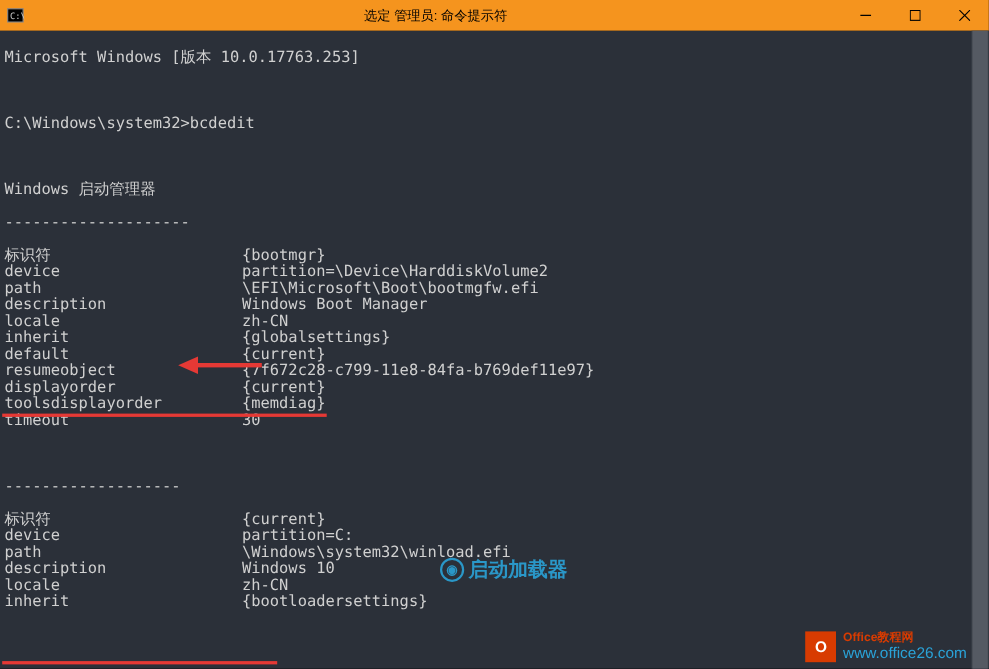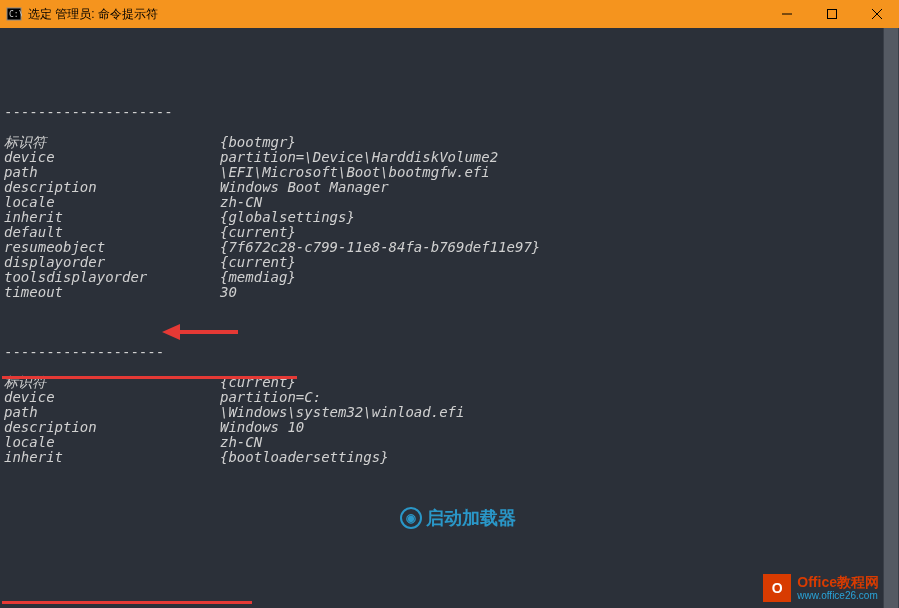--- a/index.html
+++ b/index.html
@@ -22,21 +22,21 @@
     }
     .titlebar-icon {
       width: 16px;
       height: 16px;
       margin-left: 6px;
       margin-right: 6px;
       display: flex;
       align-items: center;
       justify-content: center;
     }
-    .titlebar-title { flex: 1; }
+    .titlebar-title { flex: 1; text-align: center; }
     .titlebar-buttons { display: flex; height: 100%; }
     .titlebar-btn {
       width: 45px;
       height: 100%;
       display: flex;
       align-items: center;
       justify-content: center;
       cursor: pointer;
     }
     .terminal {
@@ -44,21 +44,21 @@
       width: 100%;
       height: calc(100% - 28px);
       background: #2b3039;
       padding: 2px 4px;
       color: #d0d0d0;
       font-size: 14px;
       line-height: 15px;
       white-space: pre;
       font-family: "Consolas", "NSimSun", "SimSun", monospace;
     }
-    .row { display: flex; font-style: italic; }
+    .row { display: flex; }
     .label { width: 216px; display: inline-block; }
     .value { display: inline-block; }
     .scrollbar {
       position: absolute;
       right: 0;
       top: 0;
       width: 16px;
       height: 100%;
       background: #3a3f48;
     }
@@ -128,22 +128,22 @@
       width: 28px; height: 28px;
       background: #d83b01;
       display: flex;
       align-items: center;
       justify-content: center;
       color: #fff;
       font-weight: bold;
       font-family: sans-serif;
     }
     .watermark2 .txt { display: flex; flex-direction: column; line-height: 1.1; }
-    .watermark2 .t1 { color: #d83b01; font-size: 14px; font-weight: bold; font-family: "Microsoft YaHei", sans-serif; }
-    .watermark2 .t2 { color: #2aa3d8; font-size: 10px; font-family: sans-serif; }
+    .watermark2 .t1 { color: #d83b01; font-size: 11px; font-weight: bold; font-family: "Microsoft YaHei", sans-serif; }
+    .watermark2 .t2 { color: #2aa3d8; font-size: 14px; font-family: sans-serif; }
     .blank { height: 15px; }
   </style>
 </head>
 <body>
 
 <div class="titlebar">
   <div class="titlebar-icon">
     <svg width="16" height="16" viewBox="0 0 16 16">
         <rect x="1" y="2" width="14" height="12" fill="#000" stroke="#888"></rect>
         <text x="3" y="11" fill="#ccc" font-size="8" font-family="monospace">C:\</text>
@@ -164,22 +164,25 @@
     <div class="titlebar-btn close">
         <svg width="10" height="10">
           <line x1="0" y1="0" x2="10" y2="10" stroke="#000" stroke-width="1"></line>
           <line x1="10" y1="0" x2="0" y2="10" stroke="#000" stroke-width="1"></line>
         </svg>
       </div>
   </div>
 </div>
 
 <div class="terminal">
+<div>Microsoft Windows [版本 10.0.17763.253]</div>
 <div class="blank"></div>
+<div>C:\Windows\system32&gt;bcdedit</div>
 <div class="blank"></div>
+<div>Windows 启动管理器</div>
 <div>--------------------</div>
 <div id="bootmgr-rows"><div class="row"><span class="label">标识符</span><span class="value">{bootmgr}</span></div><div class="row"><span class="label">device</span><span class="value">partition=\Device\HarddiskVolume2</span></div><div class="row"><span class="label">path</span><span class="value">\EFI\Microsoft\Boot\bootmgfw.efi</span></div><div class="row"><span class="label">description</span><span class="value">Windows Boot Manager</span></div><div class="row"><span class="label">locale</span><span class="value">zh-CN</span></div><div class="row"><span class="label">inherit</span><span class="value">{globalsettings}</span></div><div class="row"><span class="label">default</span><span class="value">{current}</span></div><div class="row"><span class="label">resumeobject</span><span class="value">{7f672c28-c799-11e8-84fa-b769def11e97}</span></div><div class="row"><span class="label">displayorder</span><span class="value">{current}</span></div><div class="row"><span class="label">toolsdisplayorder</span><span class="value">{memdiag}</span></div><div class="row"><span class="label">timeout</span><span class="value">30</span></div></div>
 <div class="blank"></div>
 <div>-------------------</div>
 <div id="loader-rows"><div class="row"><span class="label">标识符</span><span class="value">{current}</span></div><div class="row"><span class="label">device</span><span class="value">partition=C:</span></div><div class="row"><span class="label">path</span><span class="value">\Windows\system32\winload.efi</span></div><div class="row"><span class="label">description</span><span class="value">Windows 10</span></div><div class="row"><span class="label">locale</span><span class="value">zh-CN</span></div><div class="row"><span class="label">inherit</span><span class="value">{bootloadersettings}</span></div></div>
 
 
 
 <div class="scrollbar">
   <div class="scrollbar-thumb"></div>

